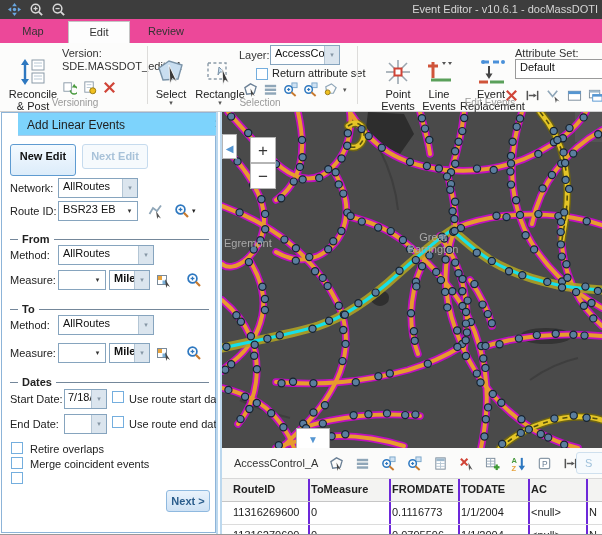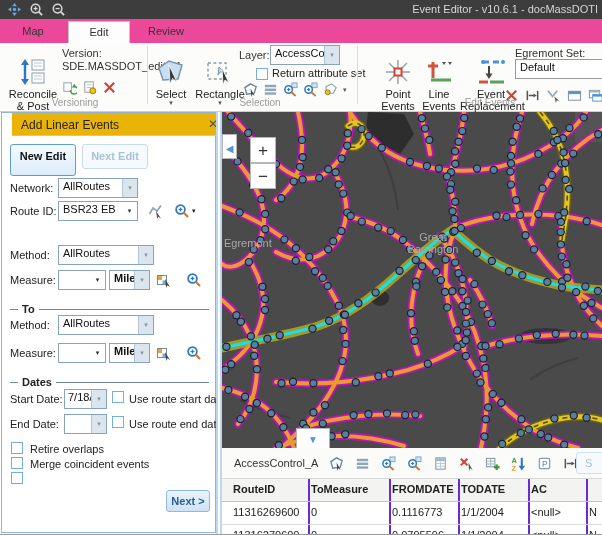--- a/index.html
+++ b/index.html
@@ -31,21 +31,21 @@
   
   .combo{position:absolute;display:flex;align-items:stretch;border:1px solid #86a4be;background:#fff;height:20px}
   .combo .val{flex:1;padding:1px 4px 0 4px;white-space:nowrap;overflow:hidden;color:#111}
   .combo .arr{width:15px;display:flex;align-items:center;justify-content:center;font-size:7px;color:#333}
   .combo.dis .arr{background:#dbe5ee;border-left:1px solid #b4c6d5;color:#8696a5}
   .cb{position:absolute;width:12px;height:12px;border:1px solid #74aede;background:#fff}
   .cblabel{position:absolute;color:#222;white-space:nowrap}
 
   
   .panel{position:absolute;left:1px;top:112px;width:215px;height:421px;background:#fff;border:1px solid #8db4d8}
-  .panel-h{position:absolute;left:10px;top:0;width:100%;height:23px;background:#eab308;border-bottom:1px solid #aecbe6}
+  .panel-h{position:absolute;left:16px;top:0;width:100%;height:23px;background:#7dd3fc;border-bottom:1px solid #aecbe6}
   .panel-h .pt{position:absolute;left:9px;top:5px;font-size:12px;color:#222}
   .panel-h .px{position:absolute;right:7px;top:4px;color:#555;font-size:12px;cursor:pointer}
   .btn{position:absolute;text-align:center;border-radius:3px;cursor:pointer}
   .btn-primary{border:1px solid #5e9bd1;background:linear-gradient(#f4faff,#dcecfa);color:#111;font-weight:bold;padding-top:5px}
   .btn-disabled{border:1px solid #c6dbee;background:#f6fafd;color:#a8c2d9;font-weight:bold;padding-top:5px}
   .btn-next{border:1px solid #8fb9df;background:linear-gradient(#eaf3fc,#cfe2f5);color:#2b5d8c;font-weight:bold;padding-top:4px}
   .flabel{position:absolute;color:#222;white-space:nowrap}
   .sect{position:absolute;left:8px;width:199px;display:flex;align-items:center}
   .sect .tick{width:8px;height:1px;background:#74879a}
   .sect .lbl{font-weight:bold;color:#222;padding:0 4px;font-size:11px}
@@ -361,21 +361,21 @@
           <use href="#i-lineevents"></use>
         </svg>
       <span>Line Events</span>
     </div>
     <div class="bigbtn" style="left:460px;width:62px">
       <svg class="bicon" width="30" height="28">
           <use href="#i-eventrepl"></use>
         </svg>
       <span>Event Replacement</span>
     </div>
-    <div class="ribtext" style="left:515px;top:4px">Egremont Set:</div>
+    <div class="ribtext" style="left:515px;top:4px">Attribute Set:</div>
     <div class="combo" style="left:515px;top:16px;width:95px;border-color:#9a9a9a">
       <span class="val">Default</span>
     </div>
     <div class="smicons" style="left:504px;top:45px;gap:6px">
       <svg class="smico">
           <use href="#i-redx"></use>
         </svg>
       <svg class="smico">
           <use href="#i-range"></use>
         </svg>
@@ -412,20 +412,25 @@
       <span class="arr">▾</span>
     </div>
     <svg class="pico" style="left:146px;top:90px">
         <use href="#i-routesel"></use>
       </svg>
     <svg class="pico" style="left:172px;top:90px">
         <use href="#i-mag"></use>
       </svg>
     <span class="flabel dropglyph" style="left:190px;top:95px">▾</span>
 
+    <div class="sect" style="top:120px">
+      <span class="tick"></span>
+        <span class="lbl">From</span>
+        <span class="line"></span>
+    </div>
     <span class="flabel" style="left:8px;top:136px">Method:</span>
     <div class="combo dis" style="left:56px;top:132px;width:96px">
       <span class="val">AllRoutes</span>
       <span class="arr">▾</span>
     </div>
     <span class="flabel" style="left:8px;top:161px">Measure:</span>
     <div class="combo" style="left:56px;top:157px;width:48px">
       <span class="val"></span>
       <span class="arr">▾</span>
     </div>

